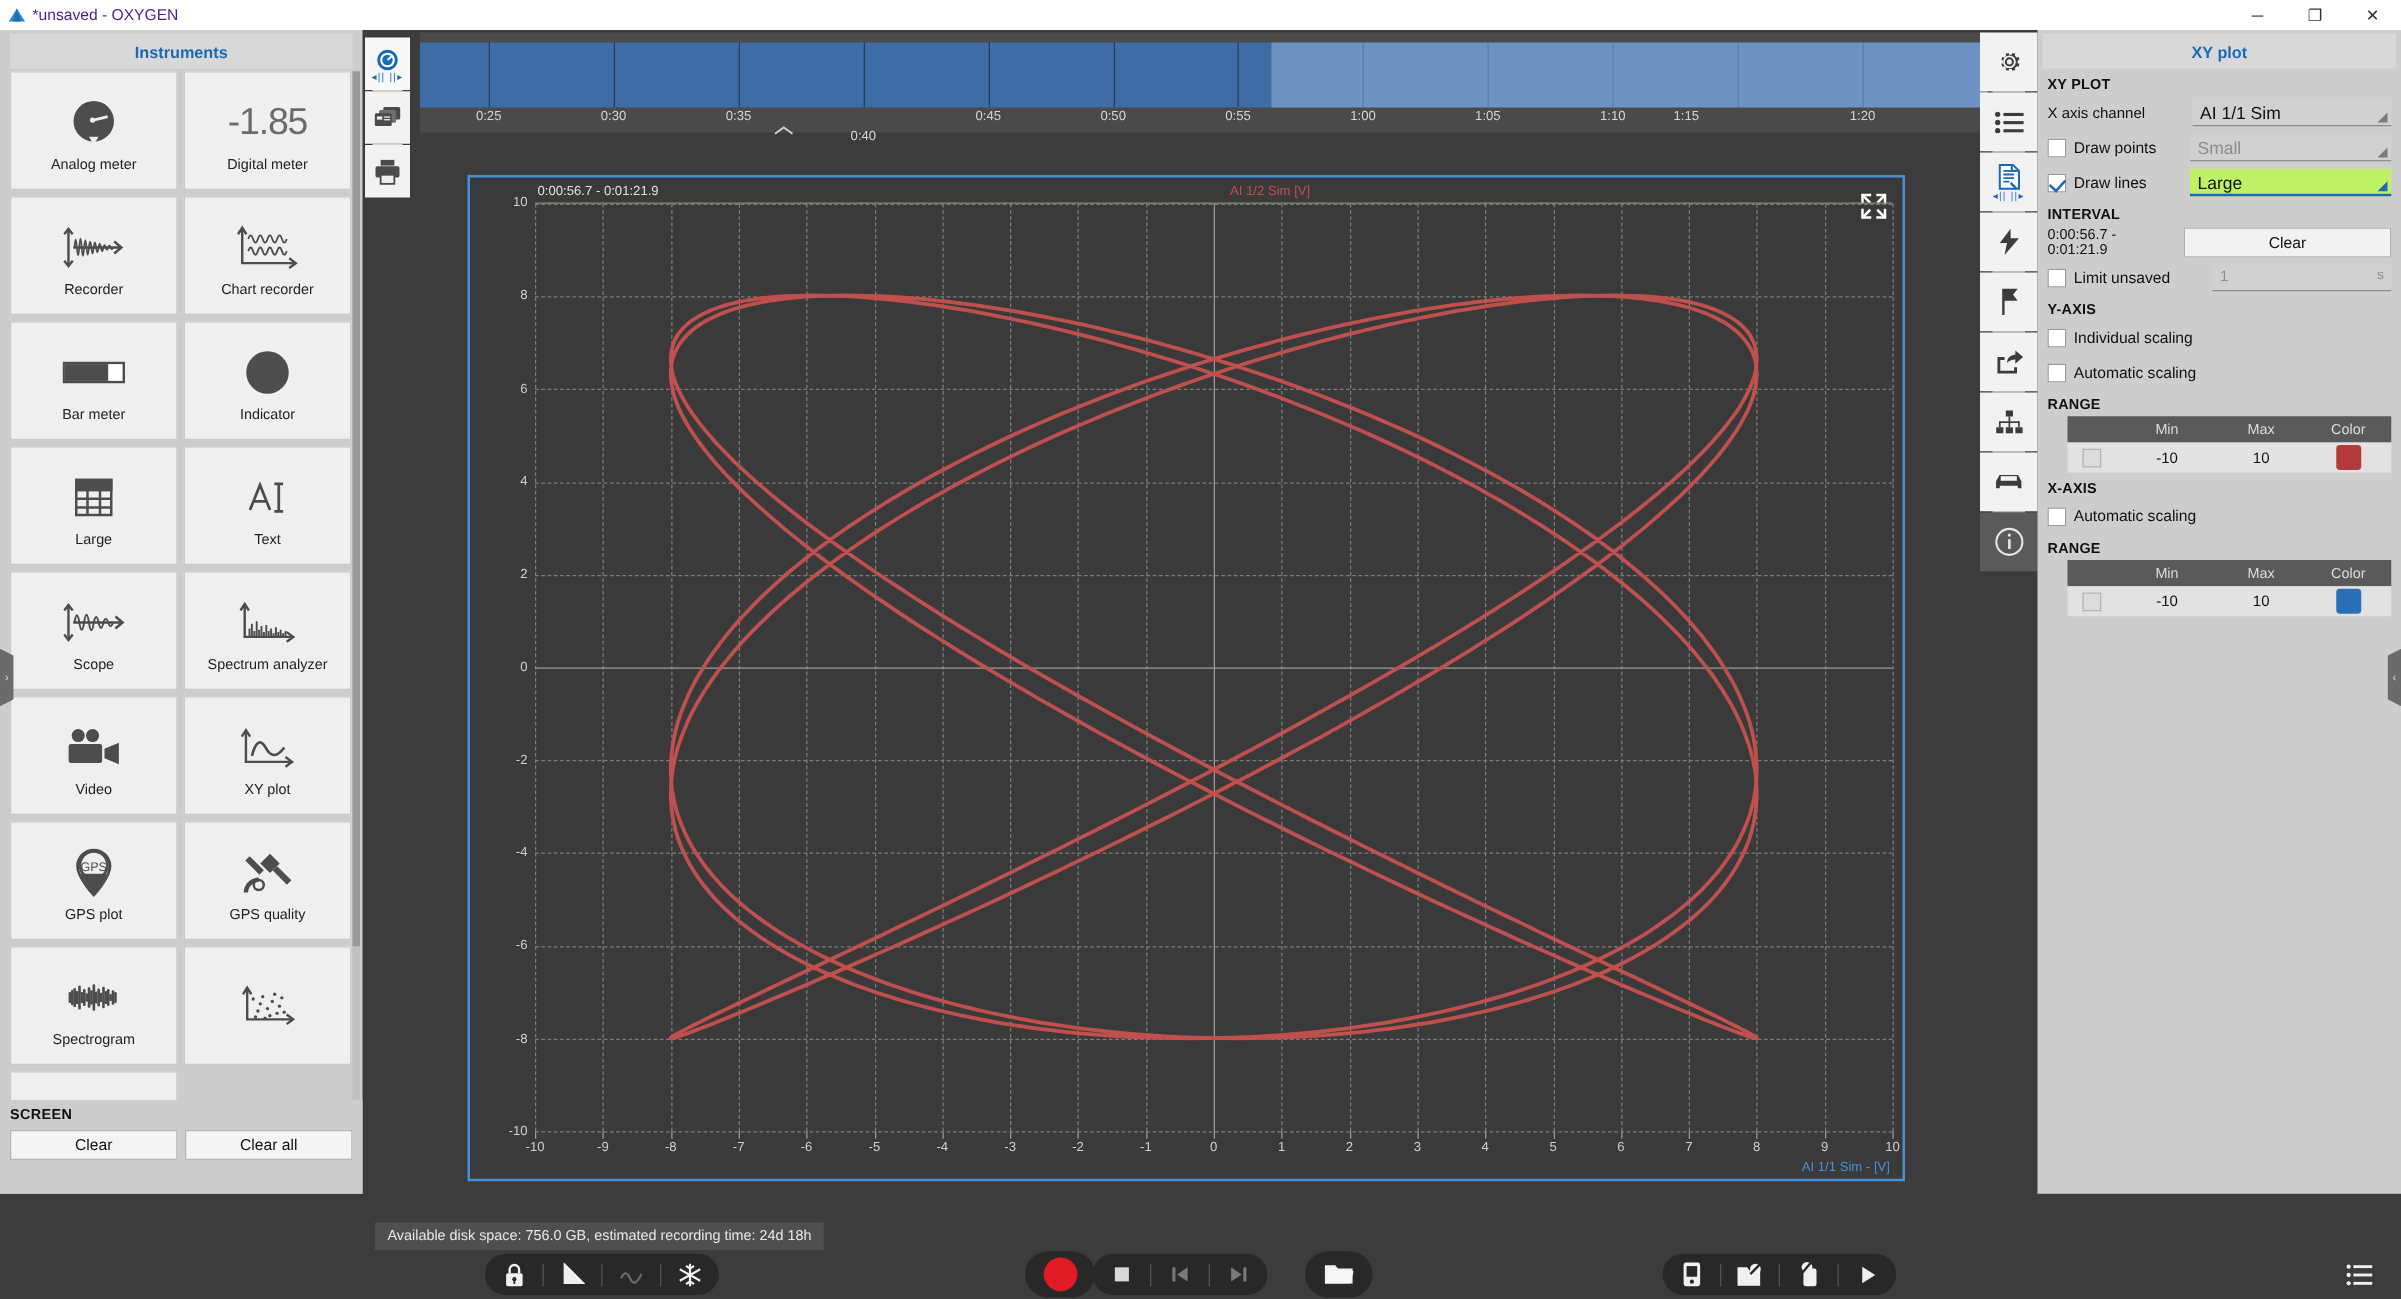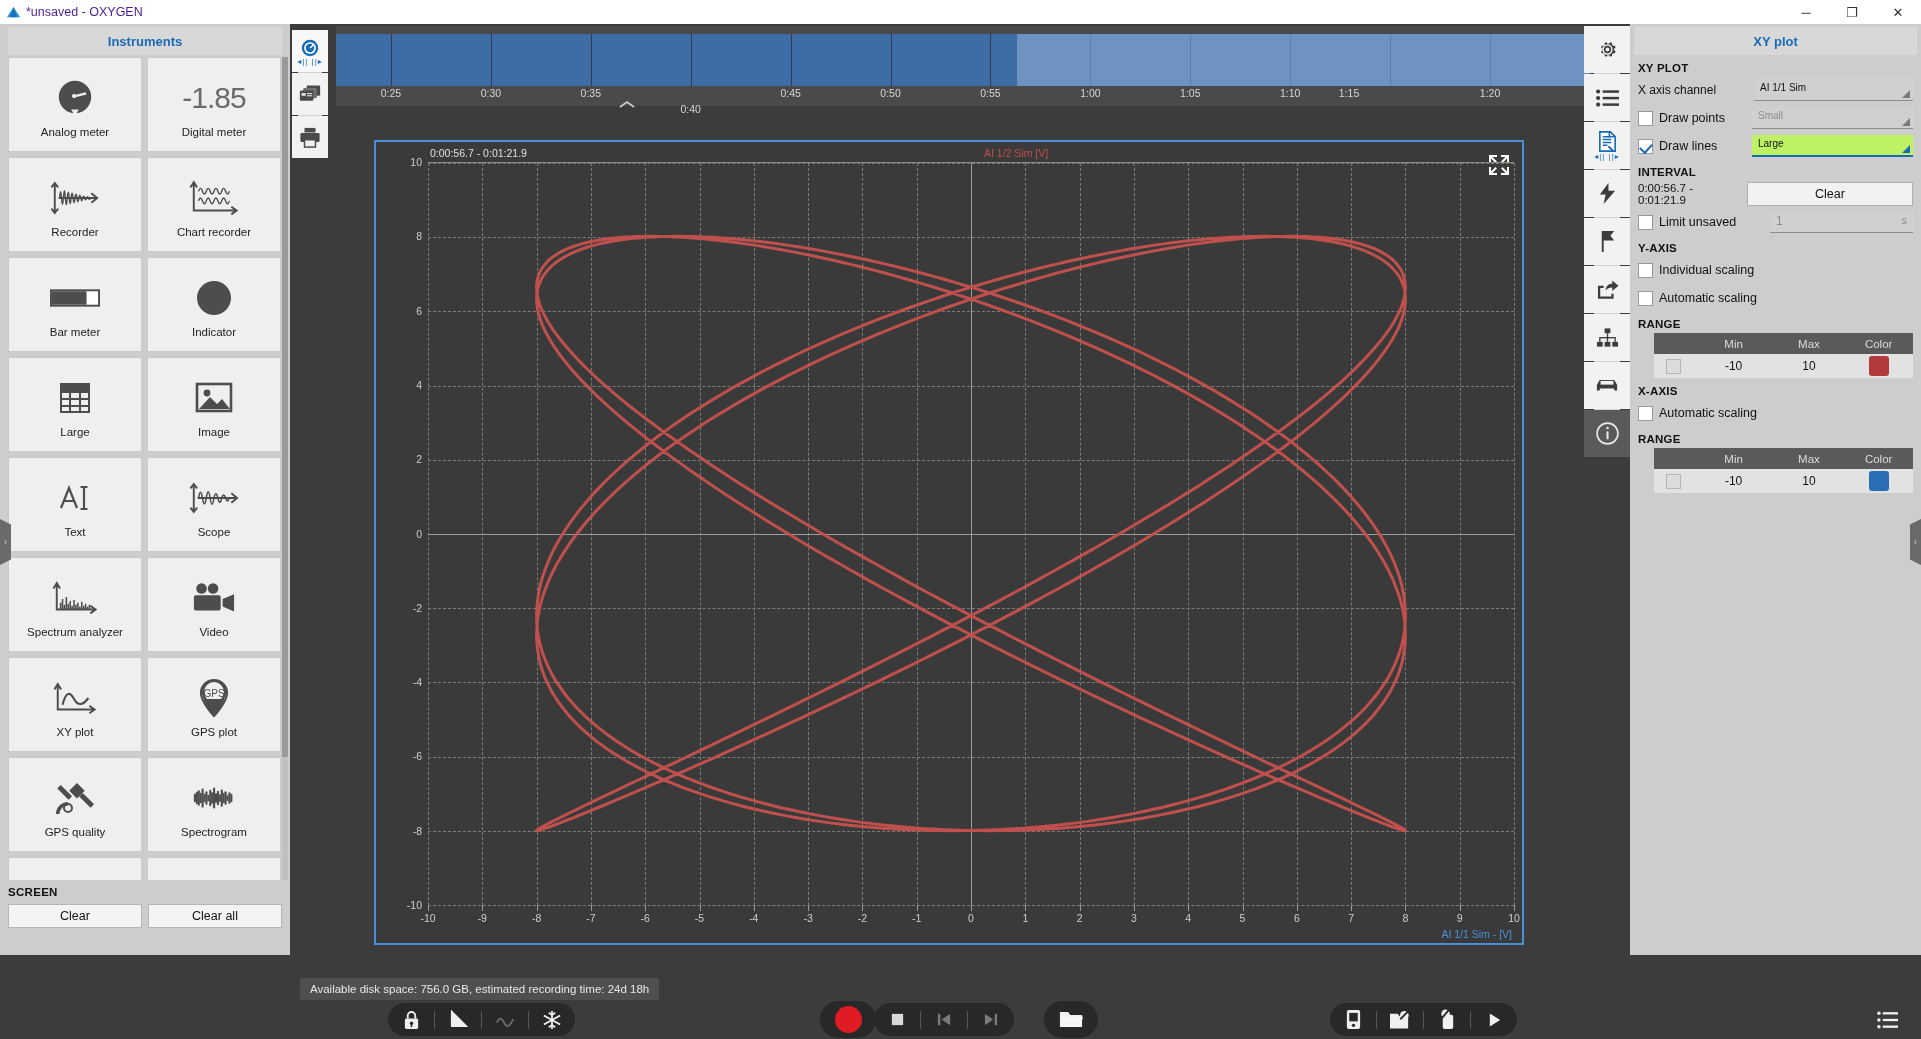--- a/index.html
+++ b/index.html
@@ -83,21 +83,21 @@
     font-weight:bold; display:flex; align-items:center; justify-content:center; }
   .rp-sec{ font-size:11.5px; font-weight:bold; color:#111; margin:7px 0 3px 8px; letter-spacing:.2px; }
   .rp-row{ display:flex; align-items:center; height:26px; margin:0 8px 2px 8px; gap:6px; }
   .rp-lab{ font-size:12px; color:#111; width:110px; }
   .cb{ width:15px; height:15px; background:#fff; border:1px solid #9a9a9a; position:relative;
     flex:none; }
   .cb.on::after{ content:""; position:absolute; left:3px; top:1px; width:6px; height:10px;
     border:solid #1a6bb5; border-width:0 2px 2px 0; transform:rotate(42deg); }
   .cb-lab{ font-size:12.5px; color:#111; }
   .sel-box{ flex:1; height:22px; background:#d0d0d0; border-bottom:1px solid #8d8d8d;
-    position:relative; font-size:10px; color:#111; padding:3px 18px 0 6px; }
+    position:relative; font-size:14px; color:#111; padding:3px 18px 0 6px; }
   .sel-box .arr{ position:absolute; right:3px; bottom:2px; width:0; height:0;
     border-left:8px solid transparent; border-bottom:8px solid #7a7a7a; }
   .sel-box.disabled{ color:#8c8c8c; }
   .sel-box.focus{ background:#bef264; border-bottom:2px solid #1a6bb5; }
   .sel-box.focus .arr{ border-bottom-color:#1a6bb5; }
   .btn{ height:24px; background:#f2f2f2; border:1px solid #b0b0b0; font-size:12.5px;
     font-family:inherit; color:#111; }
   .rngtable{ margin:0 8px;padding-left:16px; }
   .rng-head{ display:flex; background:#5a5a5a; height:21px; align-items:center; }
   .rng-head span{ font-size:11.5px; color:#ddd; text-align:center; }
@@ -226,30 +226,20 @@
       </div>
       <div class="instr">
         <div class="ico">
           <svg width="32" height="32" viewBox="0 0 32 32" fill="none" stroke="#4d4d4d" stroke-width="2">
             <rect x="2" y="2" width="28" height="28"></rect>
             <path d="M2 10 h28 M2 17 h28 M2 24 h28 M11 10 v20 M21 10 v20" stroke-width="2"></path>
             <rect x="2" y="2" width="28" height="8" fill="#4d4d4d"></rect>
           </svg>
         </div>
         <div class="lbl">Large</div>
-      </div>
-      <div class="instr">
-        <div class="ico">
-          <svg width="38" height="31" viewBox="0 0 38 31" fill="none" stroke="#4d4d4d" stroke-width="2.6">
-            <rect x="2" y="2" width="34" height="27"></rect>
-            <circle cx="12" cy="11" r="3.4" fill="#4d4d4d" stroke="none"></circle>
-            <path d="M4 27 L15 15 L22 22 L27 17 L35 27 Z" fill="#4d4d4d" stroke="none"></path>
-          </svg>
-        </div>
-        <div class="lbl">Image</div>
       </div>
       <div class="instr">
         <div class="ico">
           <svg width="36" height="32" viewBox="0 0 36 32" fill="none" stroke="#4d4d4d" stroke-width="2.2">
             <path d="M4 26 L12 6 L20 26 M7.5 19 h9"></path>
             <path d="M27 5 v22 M23.5 5 h7 M23.5 27 h7"></path>
           </svg>
         </div>
         <div class="lbl">Text</div>
       </div>

